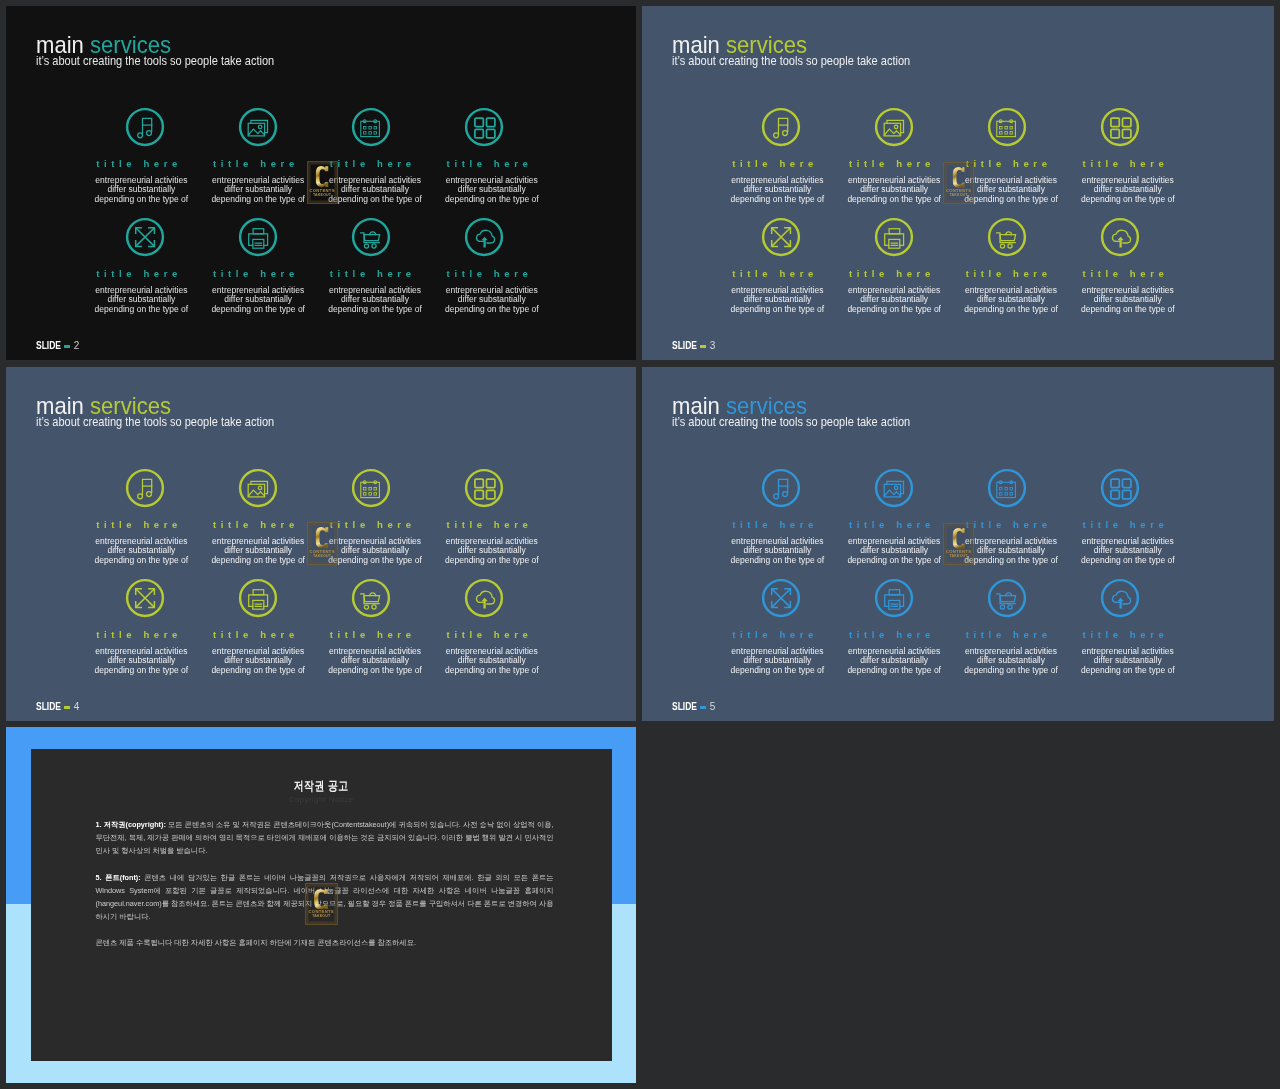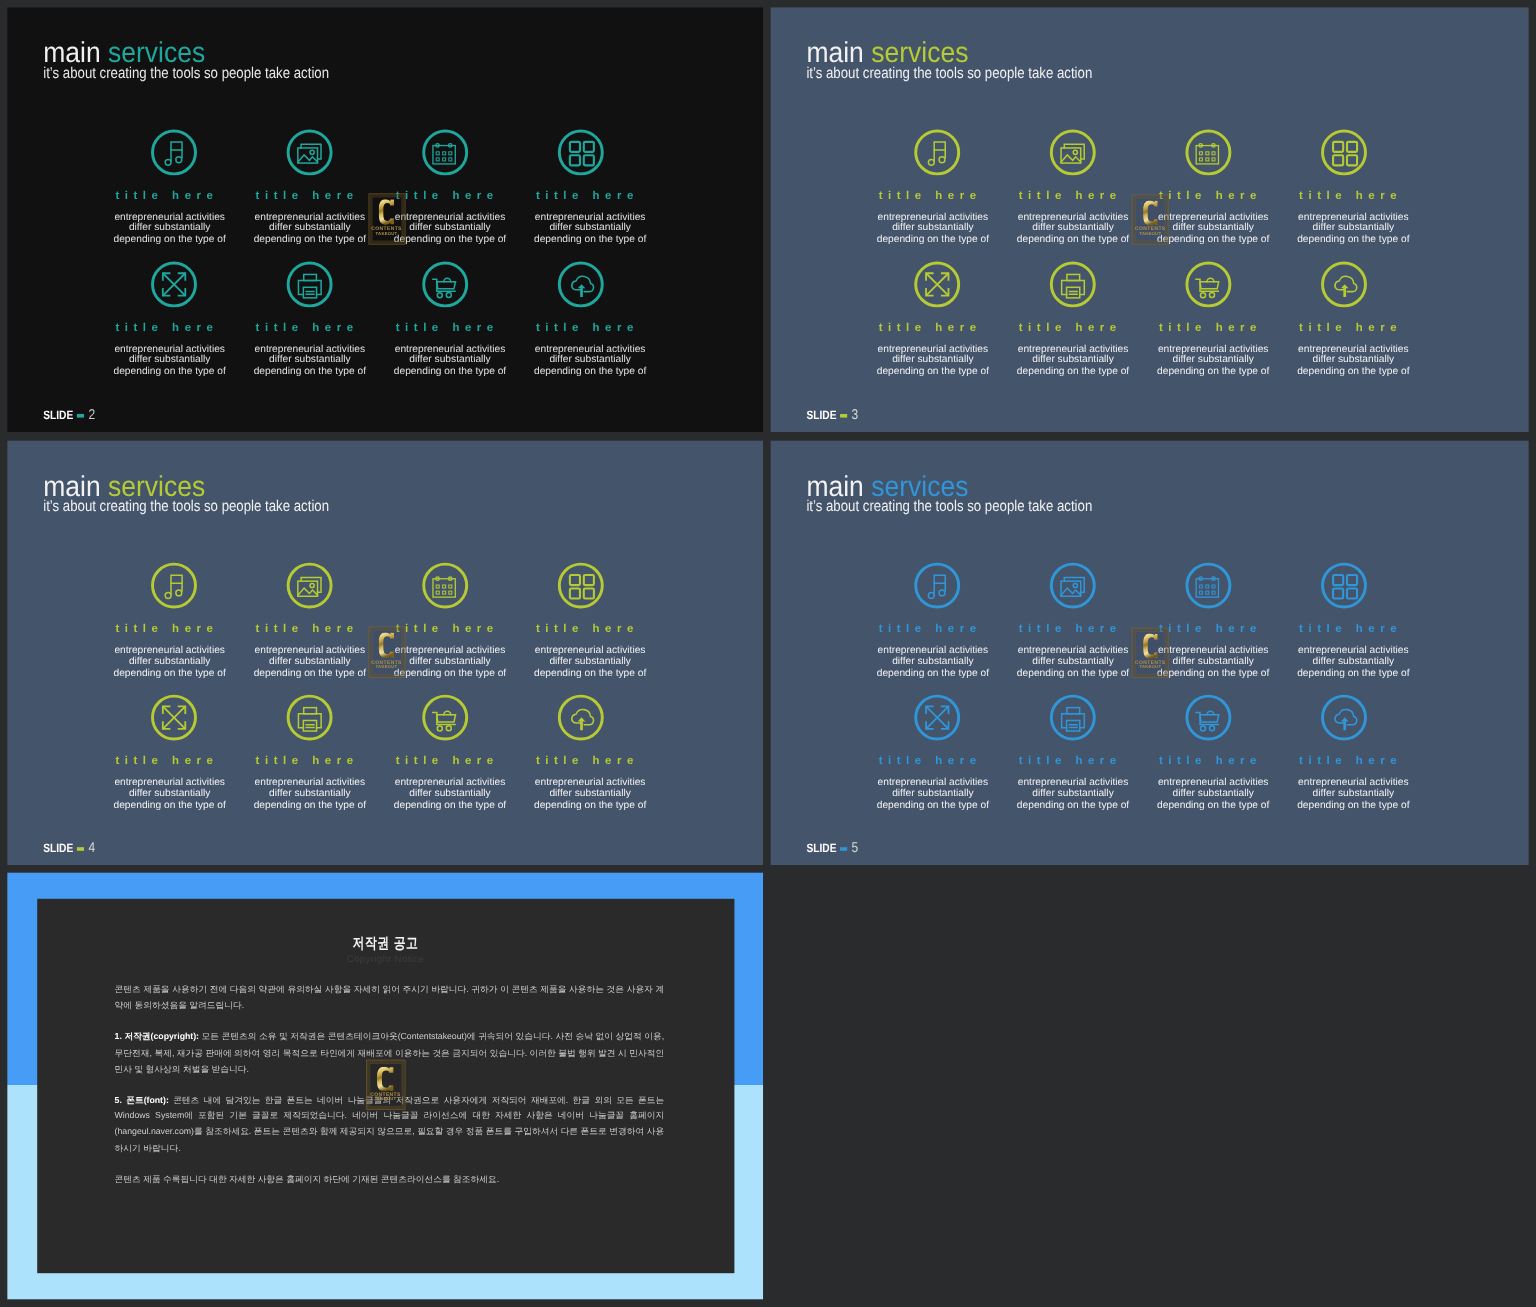--- a/index.html
+++ b/index.html
@@ -682,21 +682,20 @@
        <span style="color:#ffffff">SLIDE</span><span class="dash" style="background:#3096d8"></span><span class="n" style="color:#d8d8d8">5</span>
      </div>
    </div>
     </div>
     <div class="slide" style="left: 6px; top: 727px; width: 630px; height: 356px;">
       <div class="cp" style="background:linear-gradient(180deg,#479df5 0 49.7%,#ade2fd 49.7% 100%);">
       <div class="cpinner" style="left:25px;top:21.5px;right:24.5px;bottom:22px;background:#2a2a2a;">
         <div class="cptitle">저작권 공고</div>
         <div class="cpsub">Copyright Notice</div>
         <div class="cpbody">
-            <div class="cppara"><span>콘텐츠 제품을 사용하기 전에 다음의 약관에 유의하실 사항을 자세히 읽어 주시기 바랍니다. 귀하가 이 콘텐츠 제품을 사용하는 것은 사용자 계약에 동의하셨음을 알려드립니다.</span></div>
             <div class="cppara"><b>1. 저작권(copyright):</b><span> 모든 콘텐츠의 소유 및 저작권은 콘텐츠테이크아웃(Contentstakeout)에 귀속되어 있습니다. 사전 승낙 없이 상업적 이용, 무단전재, 복제, 재가공 판매에 의하여 영리 목적으로 타인에게 재배포에 이용하는 것은 금지되어 있습니다. 이러한 불법 행위 발견 시 민사적인 민사 및 형사상의 처벌을 받습니다.</span></div>
             <div class="cppara"><b>5. 폰트(font):</b><span> 콘텐츠 내에 담겨있는 한글 폰트는 네이버 나눔글꼴의 저작권으로 사용자에게 저작되어 재배포에. 한글 외의 모든 폰트는 Windows System에 포함된 기본 글꼴로 제작되었습니다. 네이버 나눔글꼴 라이선스에 대한 자세한 사항은 네이버 나눔글꼴 홈페이지(hangeul.naver.com)를 참조하세요. 폰트는 콘텐츠와 함께 제공되지 않으므로, 필요할 경우 정품 폰트를 구입하셔서 다른 폰트로 변경하여 사용하시기 바랍니다.</span></div>
             <div class="cppara"><span>콘텐츠 제품 수록됩니다 대한 자세한 사항은 홈페이지 하단에 기재된 콘텐츠라이선스를 참조하세요.</span></div>
           </div>
       </div>
     </div>
     </div>
     <div class="wm" style="left: 306.5px; top: 160.8px; width: 31.2px; height: 42.9px;">
       <div class="cwrap">
         <svg viewBox="0 0 100 140" preserveAspectRatio="none">

